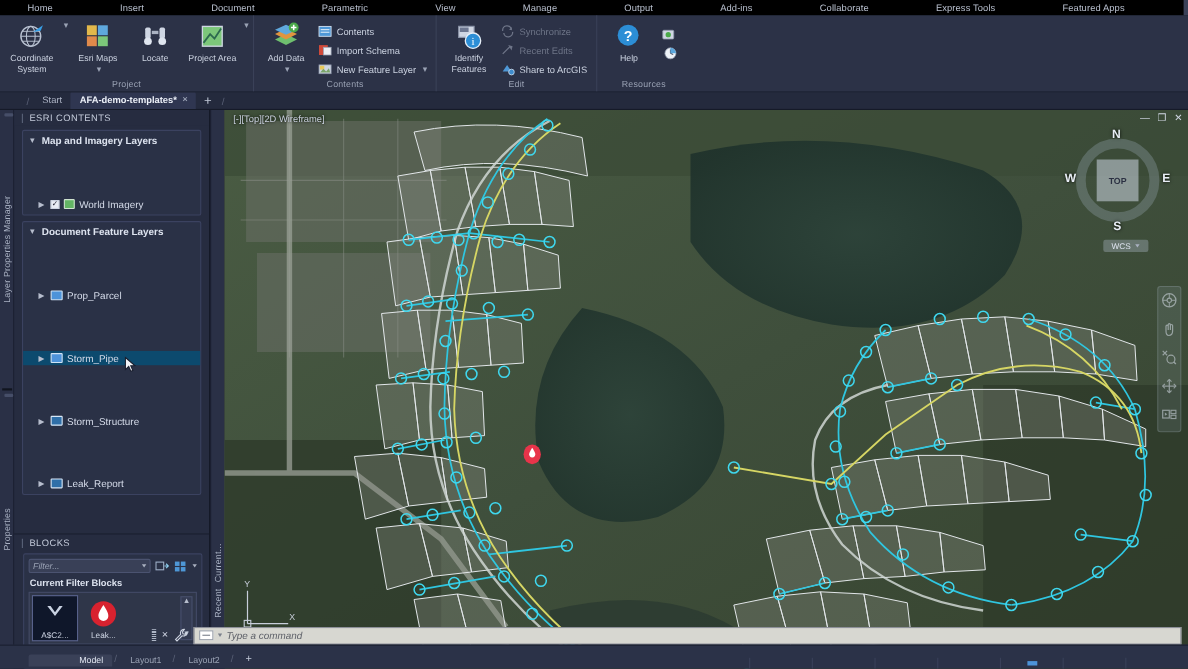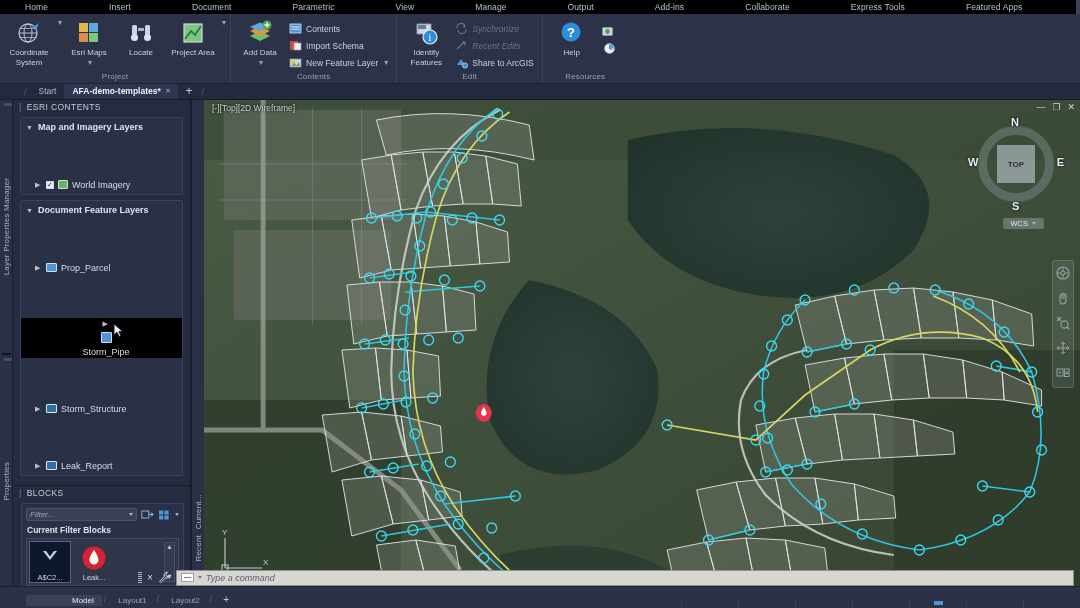--- a/index.html
+++ b/index.html
@@ -52,21 +52,21 @@
   }
   .big-btn .lbl{
     font-size:8px; color:#cbd2e0; text-align:center; line-height:9.5px; margin-top:2px;
   }
   .big-btn .ico{ width:26px; height:26px; display:flex; align-items:center; justify-content:center;}
   .small-col{ display:flex; flex-direction:column; gap:2px; padding-top:3px; }
   .sm-btn{
     display:flex; align-items:center; gap:4px; padding:1px 4px 1px 2px;
     font-size:8.5px; color:#cbd2e0; cursor:pointer; white-space:nowrap;
   }
-  .sm-btn.disabled{ color:#6d7487;font-style:italic; }
+  .sm-btn.disabled{ color:#6d7487; }
   .sm-btn .ico{ width:13px; height:13px; display:flex; align-items:center; justify-content:center; flex:0 0 13px;}
   .dot-more{ font-size:8px; color:#9aa2b4; margin-left:2px; }
 
   
   .doctabs{
     height:16px; background:#242a3d; display:flex; align-items:flex-end;
     padding-left:22px; border-bottom:1px solid #151a28;
   }
   .dslash{ color:#596076; font-size:9px; padding:0 4px 2px 2px;}
   .dtab{
@@ -120,21 +120,21 @@
   .grp-head{
     display:flex; align-items:center; gap:5px; padding:2px 5px; font-size:9px;
     color:#dde3ef; font-weight:bold; cursor:pointer;
   }
   .chev{ color:#b6bdcd; font-size:7px; width:7px; display:inline-block; }
   .chev.right{ font-size:7px; }
   .layer-row{
     display:flex; align-items:center; gap:4px; padding:1.5px 5px 1.5px 14px;
     font-size:9px; color:#d6dcea; cursor:pointer; position:relative;margin-top:44px;
   }
-  .layer-row.sel{ background:#000000;flex-direction:column; }
+  .layer-row.sel{ background:#0c4a6e; }
   .lyr-ico{
     width:11px; height:9px; border-radius:1px; display:block; flex:0 0 11px;
   }
   .lyr-ico.blue{ background:#4d93d9; border:1px solid #cfe3f5; }
   .lyr-ico.cyan{ background:#2f6fa8; border:1px solid #d7e7f7; }
   .cb{
     width:8px;height:8px;border:1px solid #cdd4e2;background:#e9edf5;
     display:inline-flex;align-items:center;justify-content:center;
     font-size:7px;color:#223; line-height:1; flex:0 0 8px;
   }

